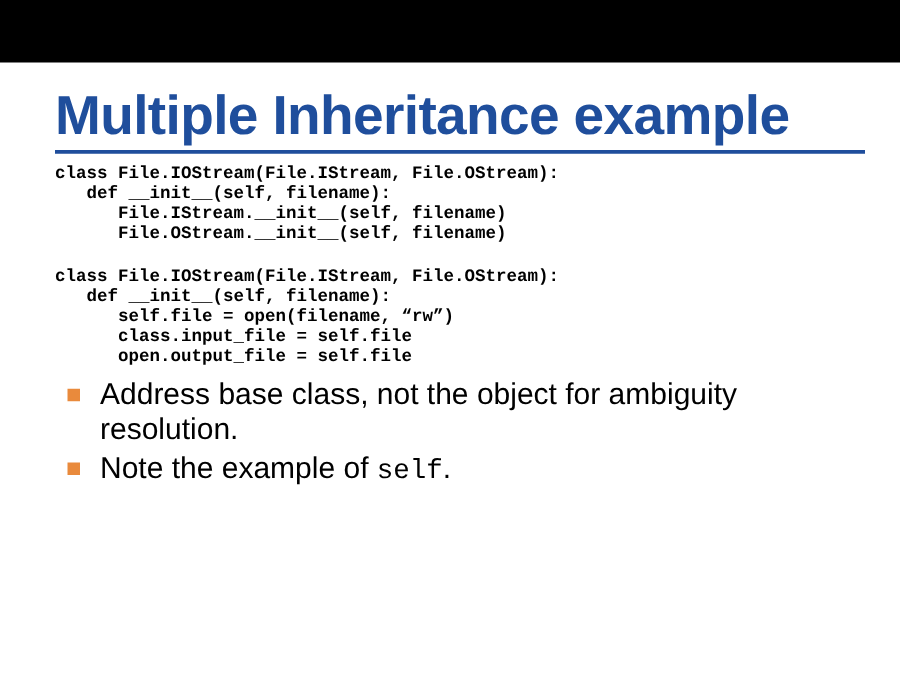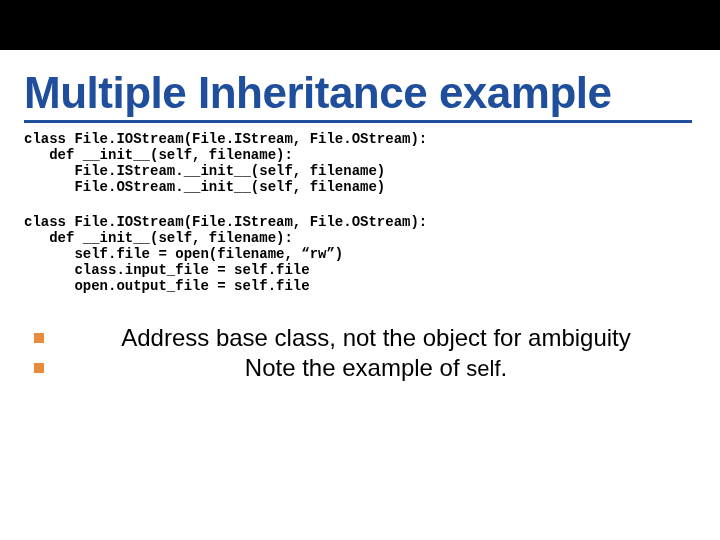--- a/index.html
+++ b/index.html
@@ -8,21 +8,21 @@
     width: 720px;
     height: 540px;
     background: #fff;
     font-family: Arial, Helvetica, sans-serif;
     overflow: hidden;
   }
   .slide {
     box-sizing: border-box;
     width: 720px;
     height: 540px;
-    padding: 10px 28px 10px 24px;
+    padding: 10px 28px 10px 44px;
     position: relative;
   }
   .top-bar {
     position: absolute;
     left: 0;
     right: 0;
     top: 0;
     height: 50px;
     background: #000;
   }
@@ -47,43 +47,42 @@
   .codeblock {
     margin-top: 8px;
     font-family: "Courier New", Courier, monospace;
     font-size: 14px;
     font-weight: 700;
     color: #000;
     line-height: 1.15;
     white-space: pre;
   }
   .bullets {
-    margin-top: 30px;
+    margin-top: 8px;
     padding-left: 0;
     list-style: none;
-    text-align: center;
   }
   .bullets li {
     position: relative;
     padding-left: 36px;
     font-size: 24px;
     color: #000;
     line-height: 1.18;
     margin-bottom: 2px;
   }
   .bullets li .sq {
     position: absolute;
     left: 10px;
     top: 9px;
     width: 10px;
     height: 10px;
     background: #e98a3c;
   }
   .code-inline {
-    font-family: Liberation Sans, sans-serif;
+    font-family: Liberation Mono, monospace;
     font-size: 22px;
   }
 </style>
 </head>
 <body>
 
 <div class="slide">
   <div class="top-bar"></div>
 
   <h1 class="title">Multiple Inheritance example</h1>
@@ -97,19 +96,20 @@
   <div class="codeblock" style="margin-top:18px;"><span>class File.IOStream(File.IStream, File.OStream):</span>
 <span>   def __init__(self, filename):</span>
 <span>      self.file = open(filename, “rw”)</span>
 <span>      class.input_file = self.file</span>
 <span>      open.output_file = self.file</span></div>
 
   <ul class="bullets">
     <li>
       <span class="sq"></span>
       <span>Address base class, not the object for ambiguity</span><br>
+      <span>resolution.</span>
     </li>
     <li>
       <span class="sq"></span>
       <span>Note the example of </span><span class="code-inline">self</span><span>.</span>
     </li>
   </ul>
 </div>
 
 </body></html>

